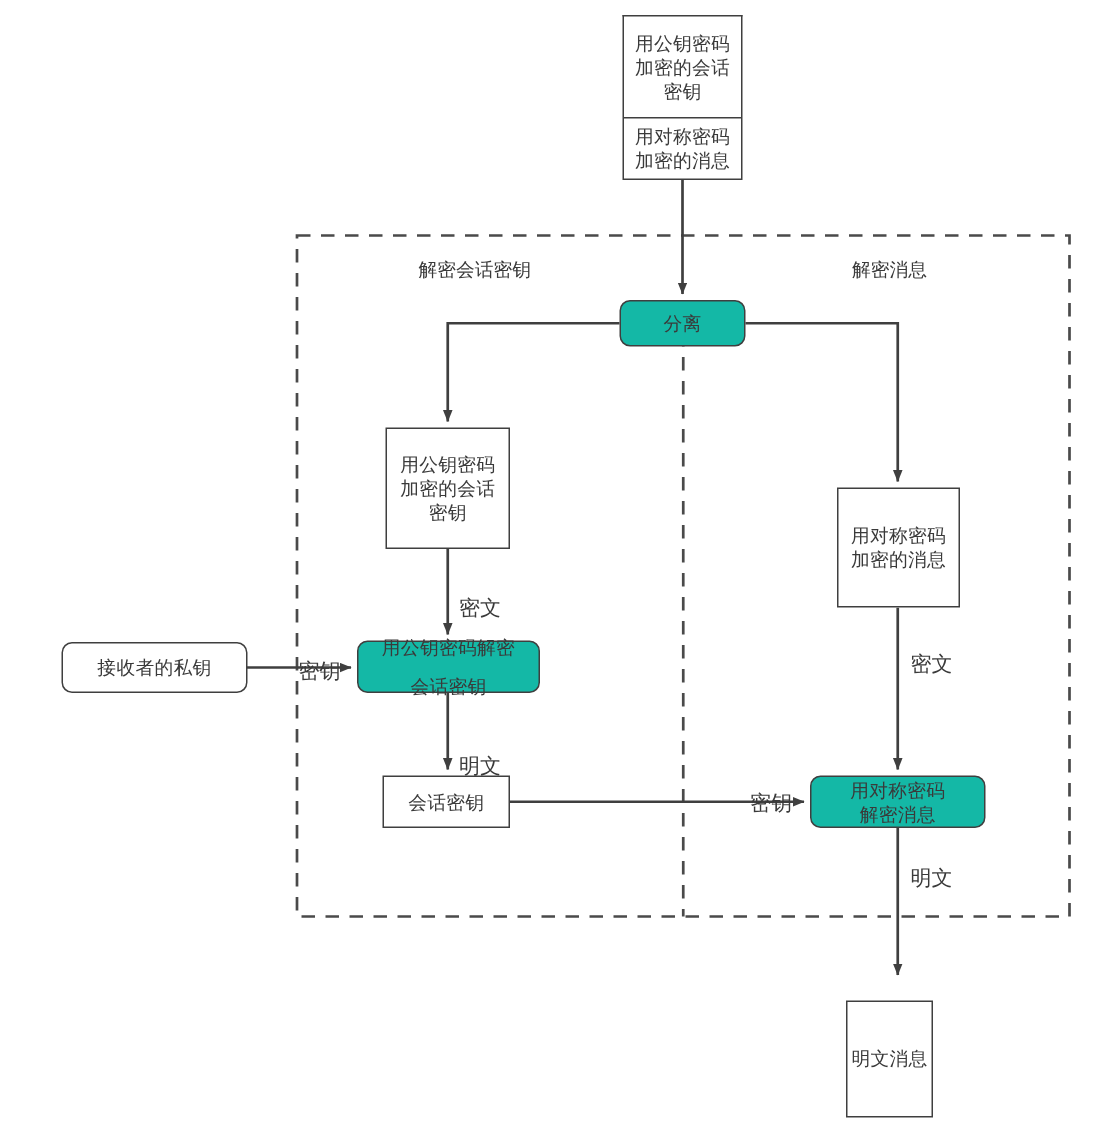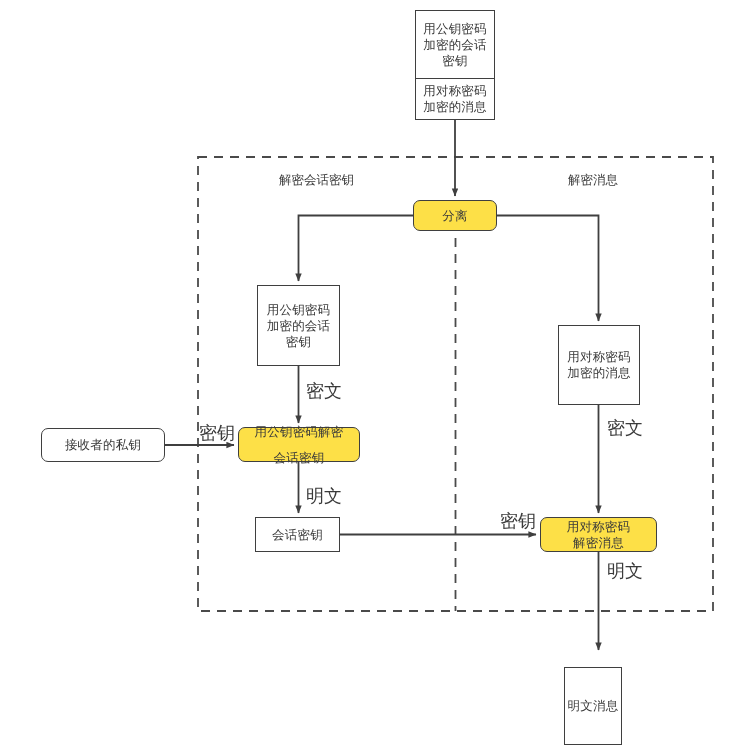--- a/index.html
+++ b/index.html
@@ -32,38 +32,39 @@
     justify-content: center;
     color: #3a3a3a;
     font-size: 12.5px;
     line-height: 16px;
     letter-spacing: 0.2px;
     background: #ffffff;
     border: 1.6px solid #3f3f3f;
     z-index: 3;
   }
   .node.gray {
-    background: #fde047;
+    background: #14b8a6;
     border-radius: 7px;
   }
   .node.rounded {
     border-radius: 7px;
     margin-left: 28px;
   }
   .node.stack-top {
     border-bottom: none;
   }
   .edge-label {
     position: absolute;
     color: #3a3a3a;
-    font-size: 18px;
+    font-size: 14px;
     line-height: 15px;
     white-space: nowrap;
     z-index: 4;
     background: transparent;
+    margin-top: 16px;
   }
   .zone-label {
     position: absolute;
     color: #3a3a3a;
     font-size: 12.5px;
     line-height: 15px;
     white-space: nowrap;
     z-index: 4;
   }
 </style>

